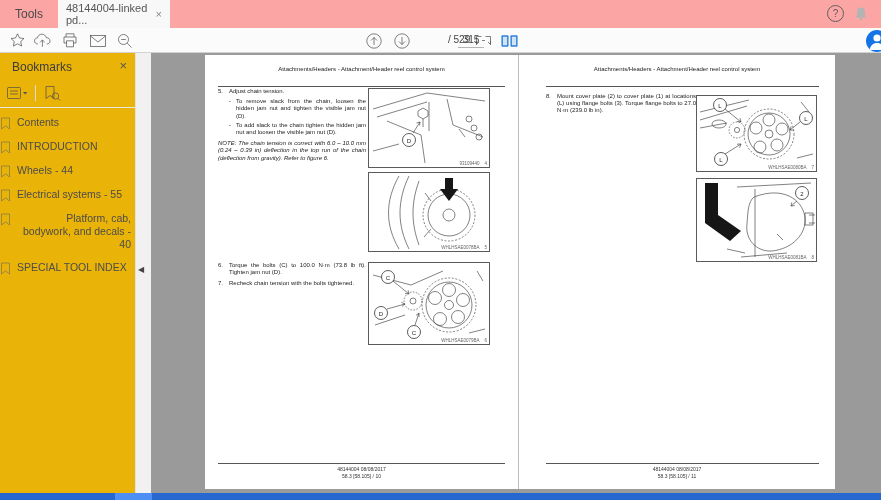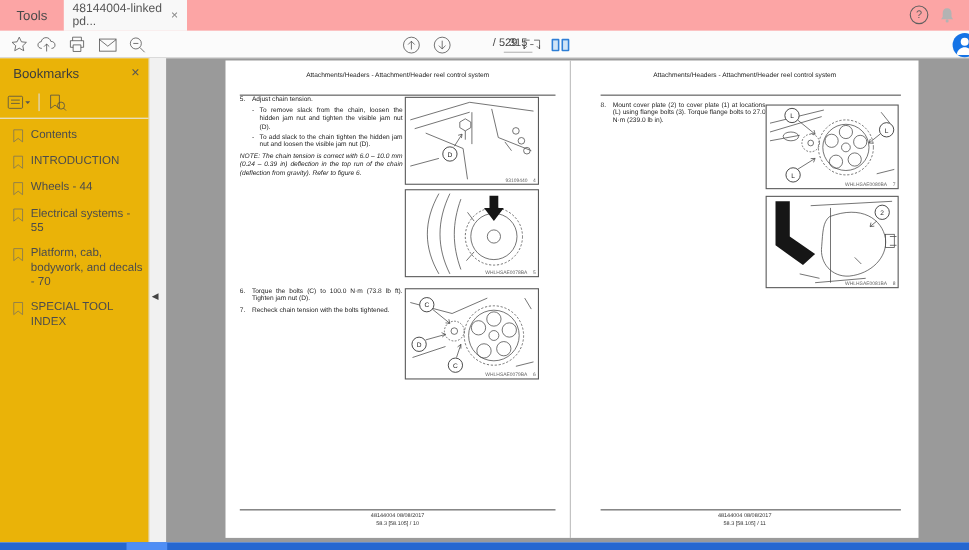--- a/index.html
+++ b/index.html
@@ -31,21 +31,21 @@
   
   #sidebar { position:absolute; left:0; top:53px; width:136px; height:440px; background:#eab308;
              border-right:1px solid #e2e2e2; }
   #bm-head { position:absolute; left:12px; top:4px; width:118px; height:20px; display:flex;
              align-items:center; font-size:12px; color:#3c3c3c; }
   #bm-close { position:absolute; right:8px; top:5px; font-size:13px; color:#555; }
   #bm-tools { position:absolute; left:6px; top:28px; width:124px; height:24px; display:flex; align-items:center; }
   #bm-tools .sep { width:1px; height:16px; background:#dcdcdc; margin:0 7px; }
   #bm-divider { position:absolute; left:0; top:54px; width:135px; height:1px; background:#e8e8e8; }
   #bm-list { position:absolute; left:0; top:58px; width:135px; }
-  .bm-item { display:flex; padding:5px 4px 5px 11px; align-items:flex-start; }
+  .bm-item { display:flex; padding:5px 4px 5px 0; align-items:flex-start;text-align:right; }
   .bm-item svg { flex:0 0 11px; margin-top:1px; }
   .bm-item .lbl { margin-left:6px; font-size:10.5px; line-height:13px; color:#4c4c4c; }
 
   
   #gutter { position:absolute; left:136px; top:53px; width:15px; height:440px; background:#f1f1f1; }
   #collapse { position:absolute; left:2px; top:212px; font-size:8px; color:#444; }
 
   
   #viewport { position:absolute; left:151px; top:53px; width:730px; height:440px; background:#9a9a9a; }
   #spread { position:absolute; left:54px; top:2px; width:630px; height:434px; background:#fff; }
@@ -211,21 +211,21 @@
     <div class="bm-item">
       <svg width="11" height="13" viewBox="0 0 11 13">
           <path class="ink2" d="M1.5 1 h8 v11 l-4-3.2 -4 3.2 z"></path>
         </svg>
       <span class="lbl">Electrical systems - 55</span>
     </div>
     <div class="bm-item">
       <svg width="11" height="13" viewBox="0 0 11 13">
           <path class="ink2" d="M1.5 1 h8 v11 l-4-3.2 -4 3.2 z"></path>
         </svg>
-      <span class="lbl">Platform, cab, bodywork, and decals - 70</span>
+      <span class="lbl">Platform, cab, bodywork, and decals - 40</span>
     </div>
     <div class="bm-item">
       <svg width="11" height="13" viewBox="0 0 11 13">
           <path class="ink2" d="M1.5 1 h8 v11 l-4-3.2 -4 3.2 z"></path>
         </svg>
       <span class="lbl">SPECIAL TOOL INDEX</span>
     </div>
   </div>
 </div>
 

